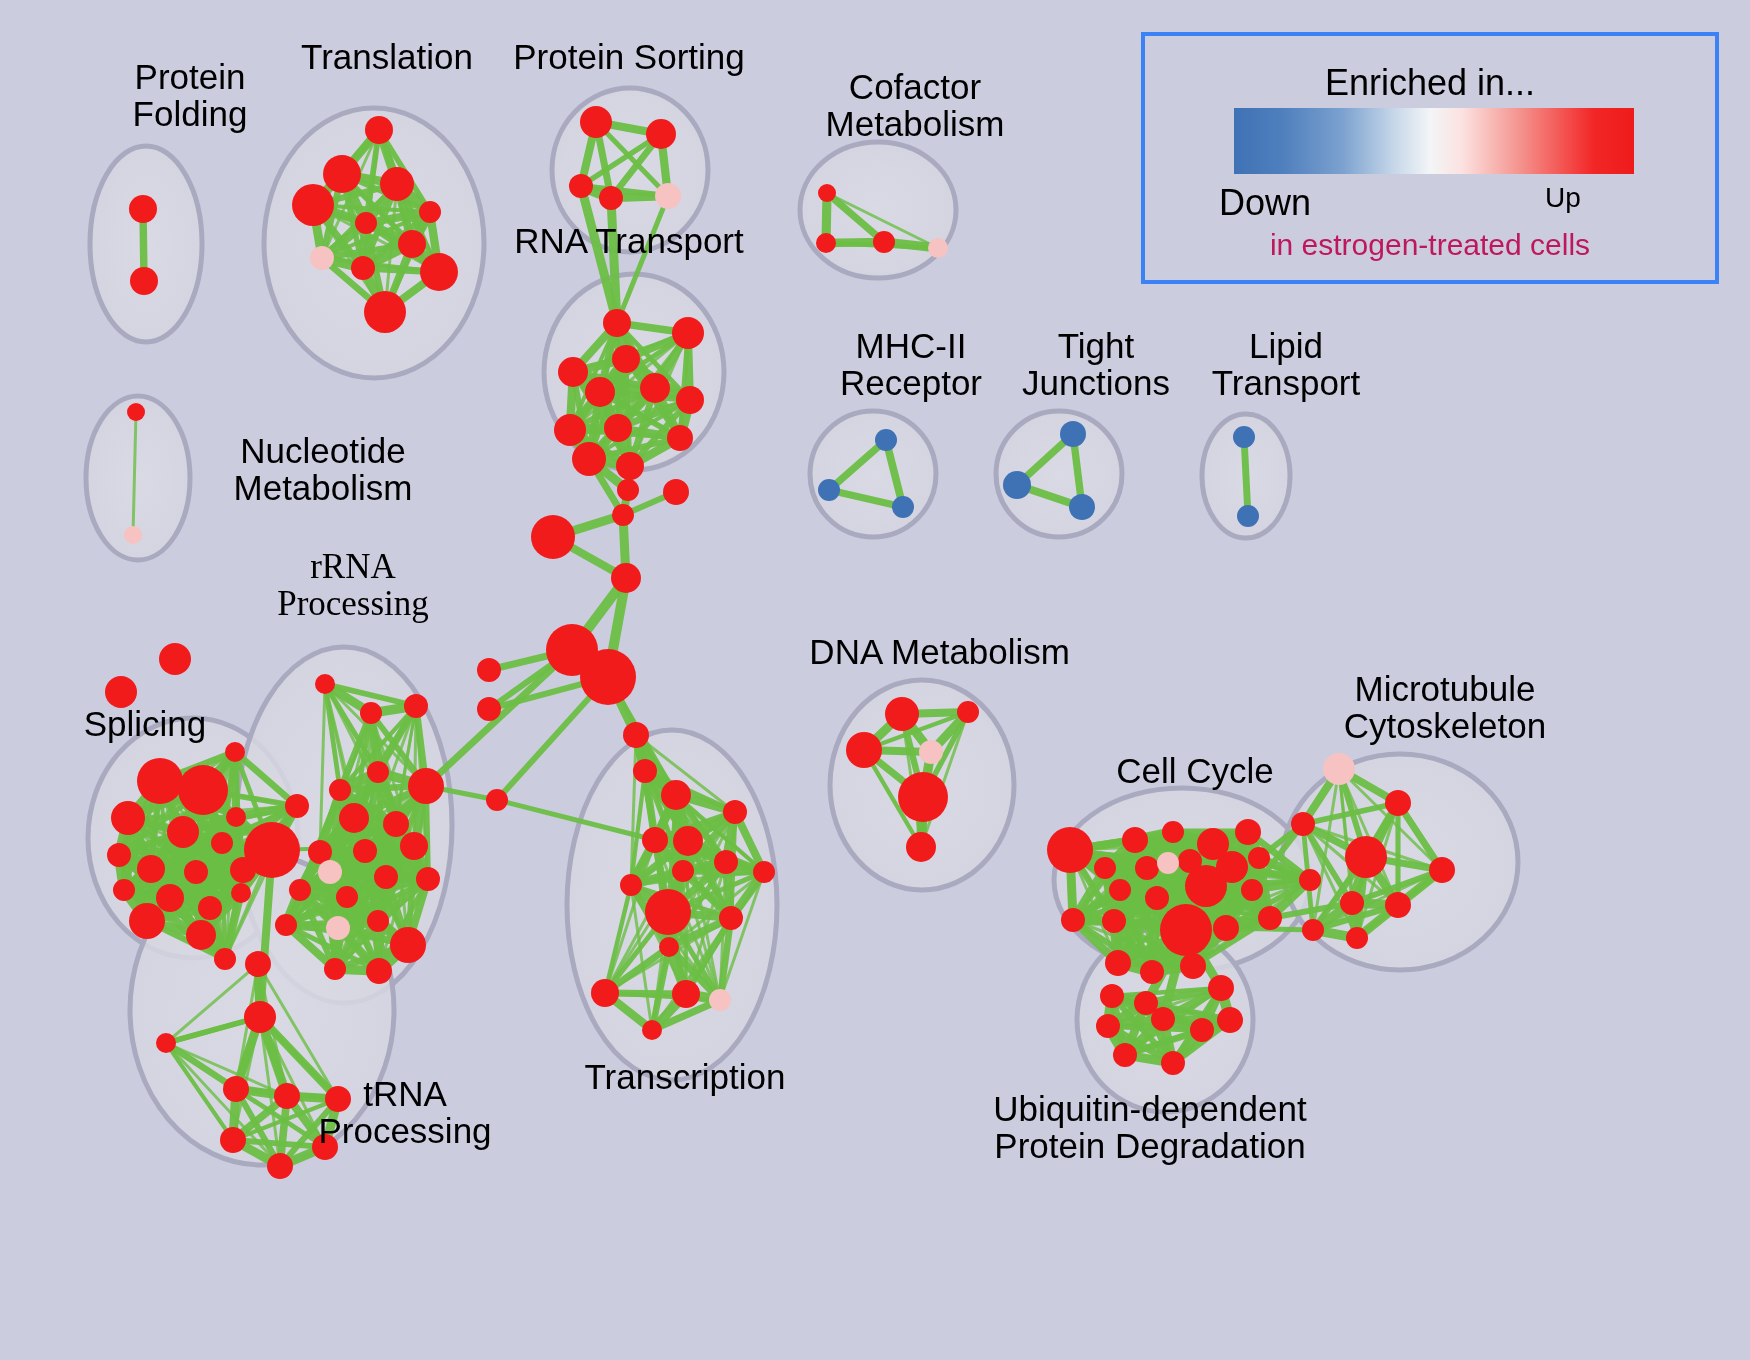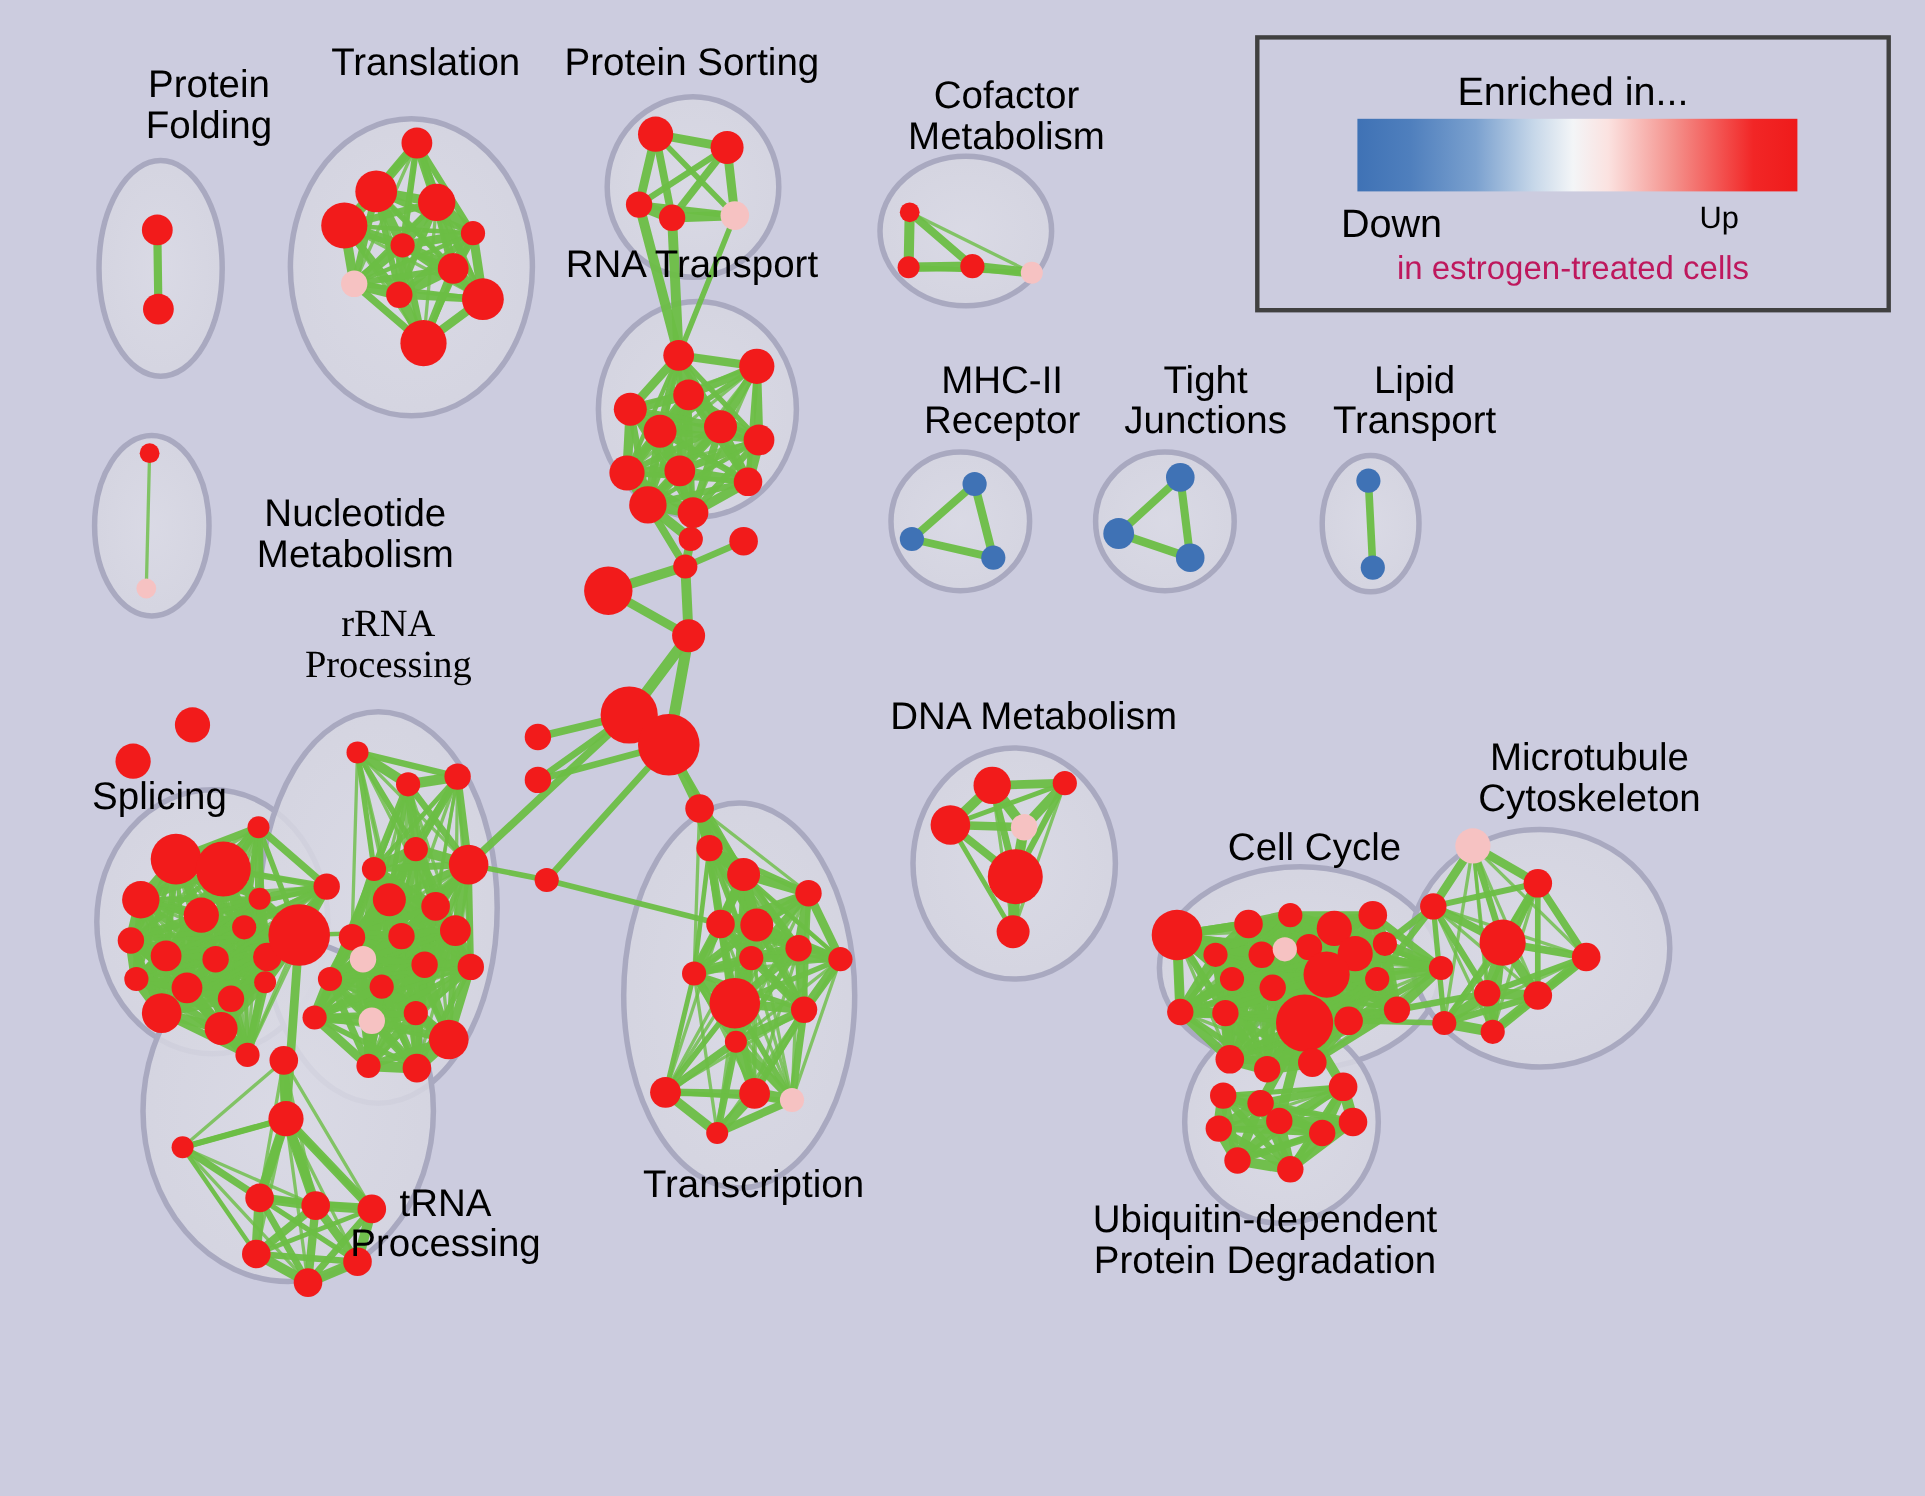--- a/index.html
+++ b/index.html
@@ -20,21 +20,21 @@
     white-space:pre;
     font-family:"Liberation Sans", sans-serif;
     pointer-events:none;
   }
   
   #legend{
     position:absolute;
     left:1141px;top:32px;
     width:578px;height:252px;
     background:#ccccdf;
-    border:4px solid #404040;
+    border:4px solid #3b82f6;
     box-sizing:border-box;
   }
   #legend-title{
     position:absolute;left:0;top:26px;width:100%;
     text-align:center;font-size:36px;color:#000;
   }
   #legend-bar{
     position:absolute;left:89px;top:72px;width:400px;height:66px;
     background:linear-gradient(to right,
       #3f72b5 0%, #4f7fbd 12%, #7ba1cf 27%, #c6d7e9 40%,
@@ -1307,21 +1307,21 @@
   </svg>
 
   <div id="labels-layer">
       <div class="cluster-label" style="left: 85px; top: 58px; width: 210px;">Protein
 Folding</div>
       <div class="cluster-label" style="left: 262px; top: 38px; width: 250px;">Translation</div>
       <div class="cluster-label" style="left: 500px; top: 38px; width: 258px;">Protein Sorting</div>
       <div class="cluster-label" style="left: 500px; top: 222px; width: 258px;">RNA Transport</div>
       <div class="cluster-label" style="left: 790px; top: 68px; width: 250px;">Cofactor
 Metabolism</div>
-      <div class="cluster-label" style="left: 198px; top: 432px; width: 250px; margin-top: 16px;">Nucleotide
+      <div class="cluster-label" style="left: 198px; top: 432px; width: 250px;">Nucleotide
 Metabolism</div>
       <div class="cluster-label" style="left: 800px; top: 327px; width: 222px; text-align: center;">MHC-II
 Receptor</div>
       <div class="cluster-label" style="left: 985px; top: 327px; width: 222px;">Tight
 Junctions</div>
       <div class="cluster-label" style="left: 1175px; top: 327px; width: 222px;">Lipid
 Transport</div>
       <div class="cluster-label" style="left: 50px; top: 705px; width: 190px;">Splicing</div>
       <div class="cluster-label" style="left: 238px; top: 548px; width: 230px; font-family: Liberation Serif, serif;">rRNA
 Processing</div>

